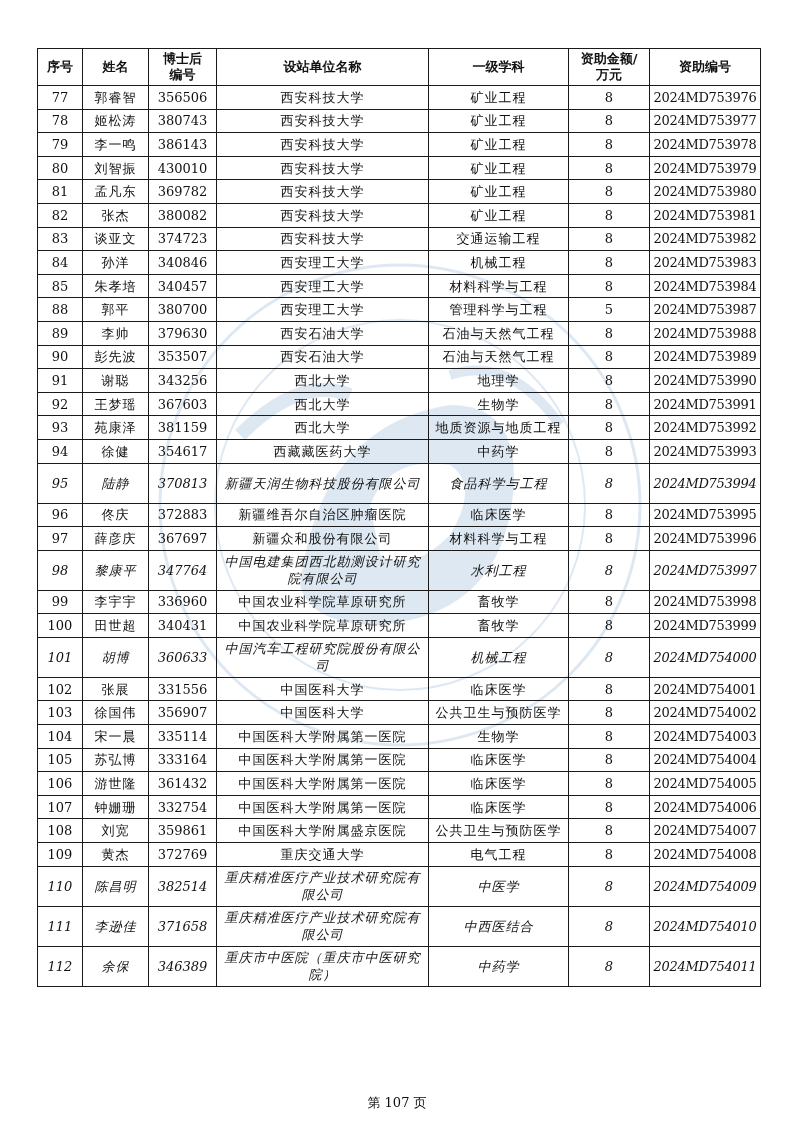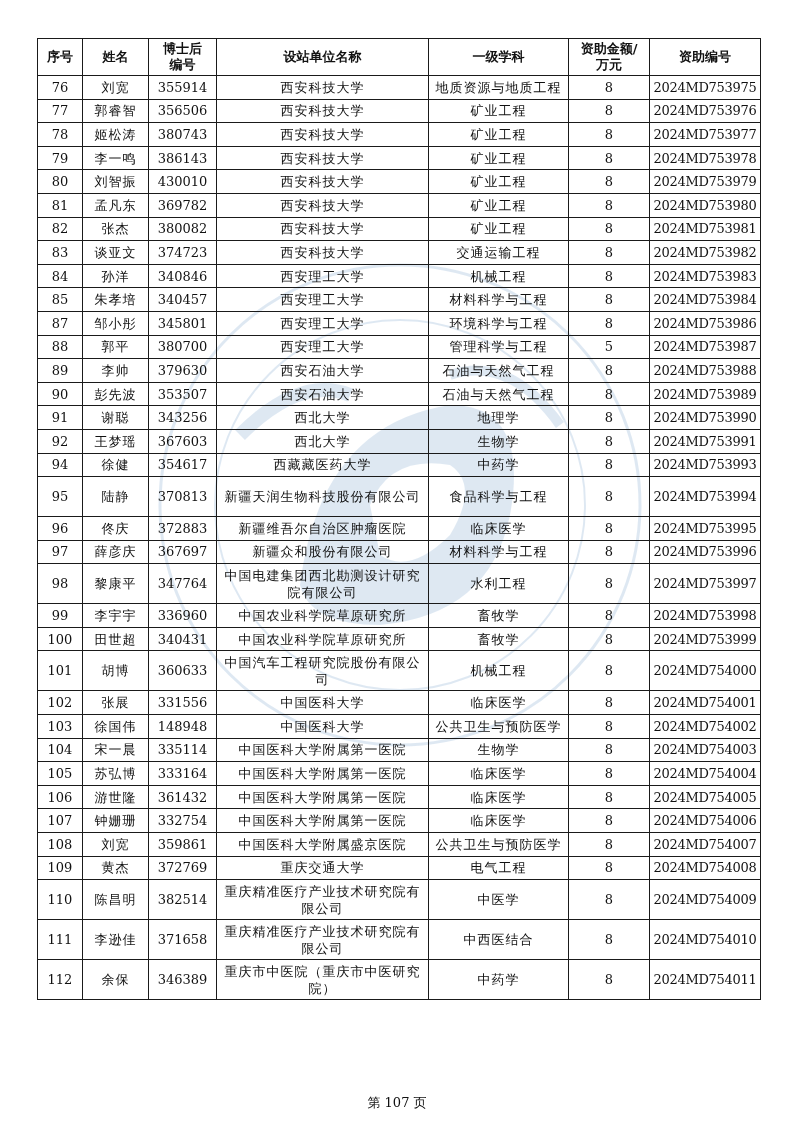--- a/index.html
+++ b/index.html
@@ -1,27 +1,27 @@
 <!DOCTYPE html>
 <html><head>
 <meta charset="utf-8">
 <style>
   html, body { margin: 0; padding: 0; background: #ffffff; }
   body { width: 794px; height: 1123px; position: relative; overflow: hidden;
          font-family: "DejaVu Serif", "Liberation Serif", serif; color: #111; }
   .watermark { position: absolute; left: 150px; top: 255px; width: 500px; height: 500px;
                pointer-events: none; opacity: 0.16; z-index: 0; }
-  table.grid { position: absolute; left: 37px; top: 38px; width: 723px;
+  table.grid { position: absolute; left: 37px; top: 48px; width: 723px;
                border-collapse: collapse; table-layout: fixed; z-index: 1; background: transparent; padding-left: 8px; }
   table.grid td, table.grid th { border: 1.3px solid #1a1a1a; text-align: center; vertical-align: middle;
                padding: 0 2px; line-height: 17px; }
   table.grid th { font-family: "DejaVu Sans", "Liberation Sans", sans-serif; font-weight: bold;
                   font-size: 13px; height: 36px; line-height: 16px; }
   table.grid td { font-size: 13px; height: 22.6px; }
-  table.grid tr.double td { height: 39px; }
+  table.grid tr.double td { height: 39px; font-style: italic; }
   td.num, td.code, td.amt, td.pid { font-family: "DejaVu Serif", "Liberation Serif", serif; font-size: 12.5px; }
   td.code { letter-spacing: -0.3px; font-size: 12px; }
   td.name, td.unit, td.subject { letter-spacing: 1px; }
   .footer { position: absolute; left: 0; width: 794px; top: 1094px; text-align: center;
             font-size: 13px; font-family: "DejaVu Serif", "Liberation Serif", serif; z-index: 1; }
 </style>
 </head>
 <body>
 
 <svg class="watermark" viewBox="0 0 500 500" xmlns="http://www.w3.org/2000/svg">
@@ -49,29 +49,20 @@
       <th>姓名</th>
       <th>博士后<br>编号</th>
       <th>设站单位名称</th>
       <th>一级学科</th>
       <th>资助金额/<br>万元</th>
       <th>资助编号</th>
     </tr>
   </thead>
   <tbody id="rows">
       <tr>
-    <td class="num">76</td>
-    <td class="name">刘宽</td>
-    <td class="pid">355914</td>
-    <td class="unit">西安科技大学</td>
-    <td class="subject">地质资源与地质工程</td>
-    <td class="amt">8</td>
-    <td class="code">2024MD753975</td>
-  </tr>
-      <tr>
     <td class="num">77</td>
     <td class="name">郭睿智</td>
     <td class="pid">356506</td>
     <td class="unit">西安科技大学</td>
     <td class="subject">矿业工程</td>
     <td class="amt">8</td>
     <td class="code">2024MD753976</td>
   </tr>
       <tr>
     <td class="num">78</td>
@@ -137,29 +128,20 @@
     <td class="code">2024MD753983</td>
   </tr>
       <tr>
     <td class="num">85</td>
     <td class="name">朱孝培</td>
     <td class="pid">340457</td>
     <td class="unit">西安理工大学</td>
     <td class="subject">材料科学与工程</td>
     <td class="amt">8</td>
     <td class="code">2024MD753984</td>
-  </tr>
-      <tr>
-    <td class="num">87</td>
-    <td class="name">邹小彤</td>
-    <td class="pid">345801</td>
-    <td class="unit">西安理工大学</td>
-    <td class="subject">环境科学与工程</td>
-    <td class="amt">8</td>
-    <td class="code">2024MD753986</td>
   </tr>
       <tr>
     <td class="num">88</td>
     <td class="name">郭平</td>
     <td class="pid">380700</td>
     <td class="unit">西安理工大学</td>
     <td class="subject">管理科学与工程</td>
     <td class="amt">5</td>
     <td class="code">2024MD753987</td>
   </tr>
@@ -193,20 +175,29 @@
       <tr>
     <td class="num">92</td>
     <td class="name">王梦瑶</td>
     <td class="pid">367603</td>
     <td class="unit">西北大学</td>
     <td class="subject">生物学</td>
     <td class="amt">8</td>
     <td class="code">2024MD753991</td>
   </tr>
       <tr>
+    <td class="num">93</td>
+    <td class="name">苑康泽</td>
+    <td class="pid">381159</td>
+    <td class="unit">西北大学</td>
+    <td class="subject">地质资源与地质工程</td>
+    <td class="amt">8</td>
+    <td class="code">2024MD753992</td>
+  </tr>
+      <tr>
     <td class="num">94</td>
     <td class="name">徐健</td>
     <td class="pid">354617</td>
     <td class="unit">西藏藏医药大学</td>
     <td class="subject">中药学</td>
     <td class="amt">8</td>
     <td class="code">2024MD753993</td>
   </tr>
       <tr class="double">
     <td class="num">95</td>
@@ -276,21 +267,21 @@
     <td class="name">张展</td>
     <td class="pid">331556</td>
     <td class="unit">中国医科大学</td>
     <td class="subject">临床医学</td>
     <td class="amt">8</td>
     <td class="code">2024MD754001</td>
   </tr>
       <tr>
     <td class="num">103</td>
     <td class="name">徐国伟</td>
-    <td class="pid">148948</td>
+    <td class="pid">356907</td>
     <td class="unit">中国医科大学</td>
     <td class="subject">公共卫生与预防医学</td>
     <td class="amt">8</td>
     <td class="code">2024MD754002</td>
   </tr>
       <tr>
     <td class="num">104</td>
     <td class="name">宋一晨</td>
     <td class="pid">335114</td>
     <td class="unit">中国医科大学附属第一医院</td>

